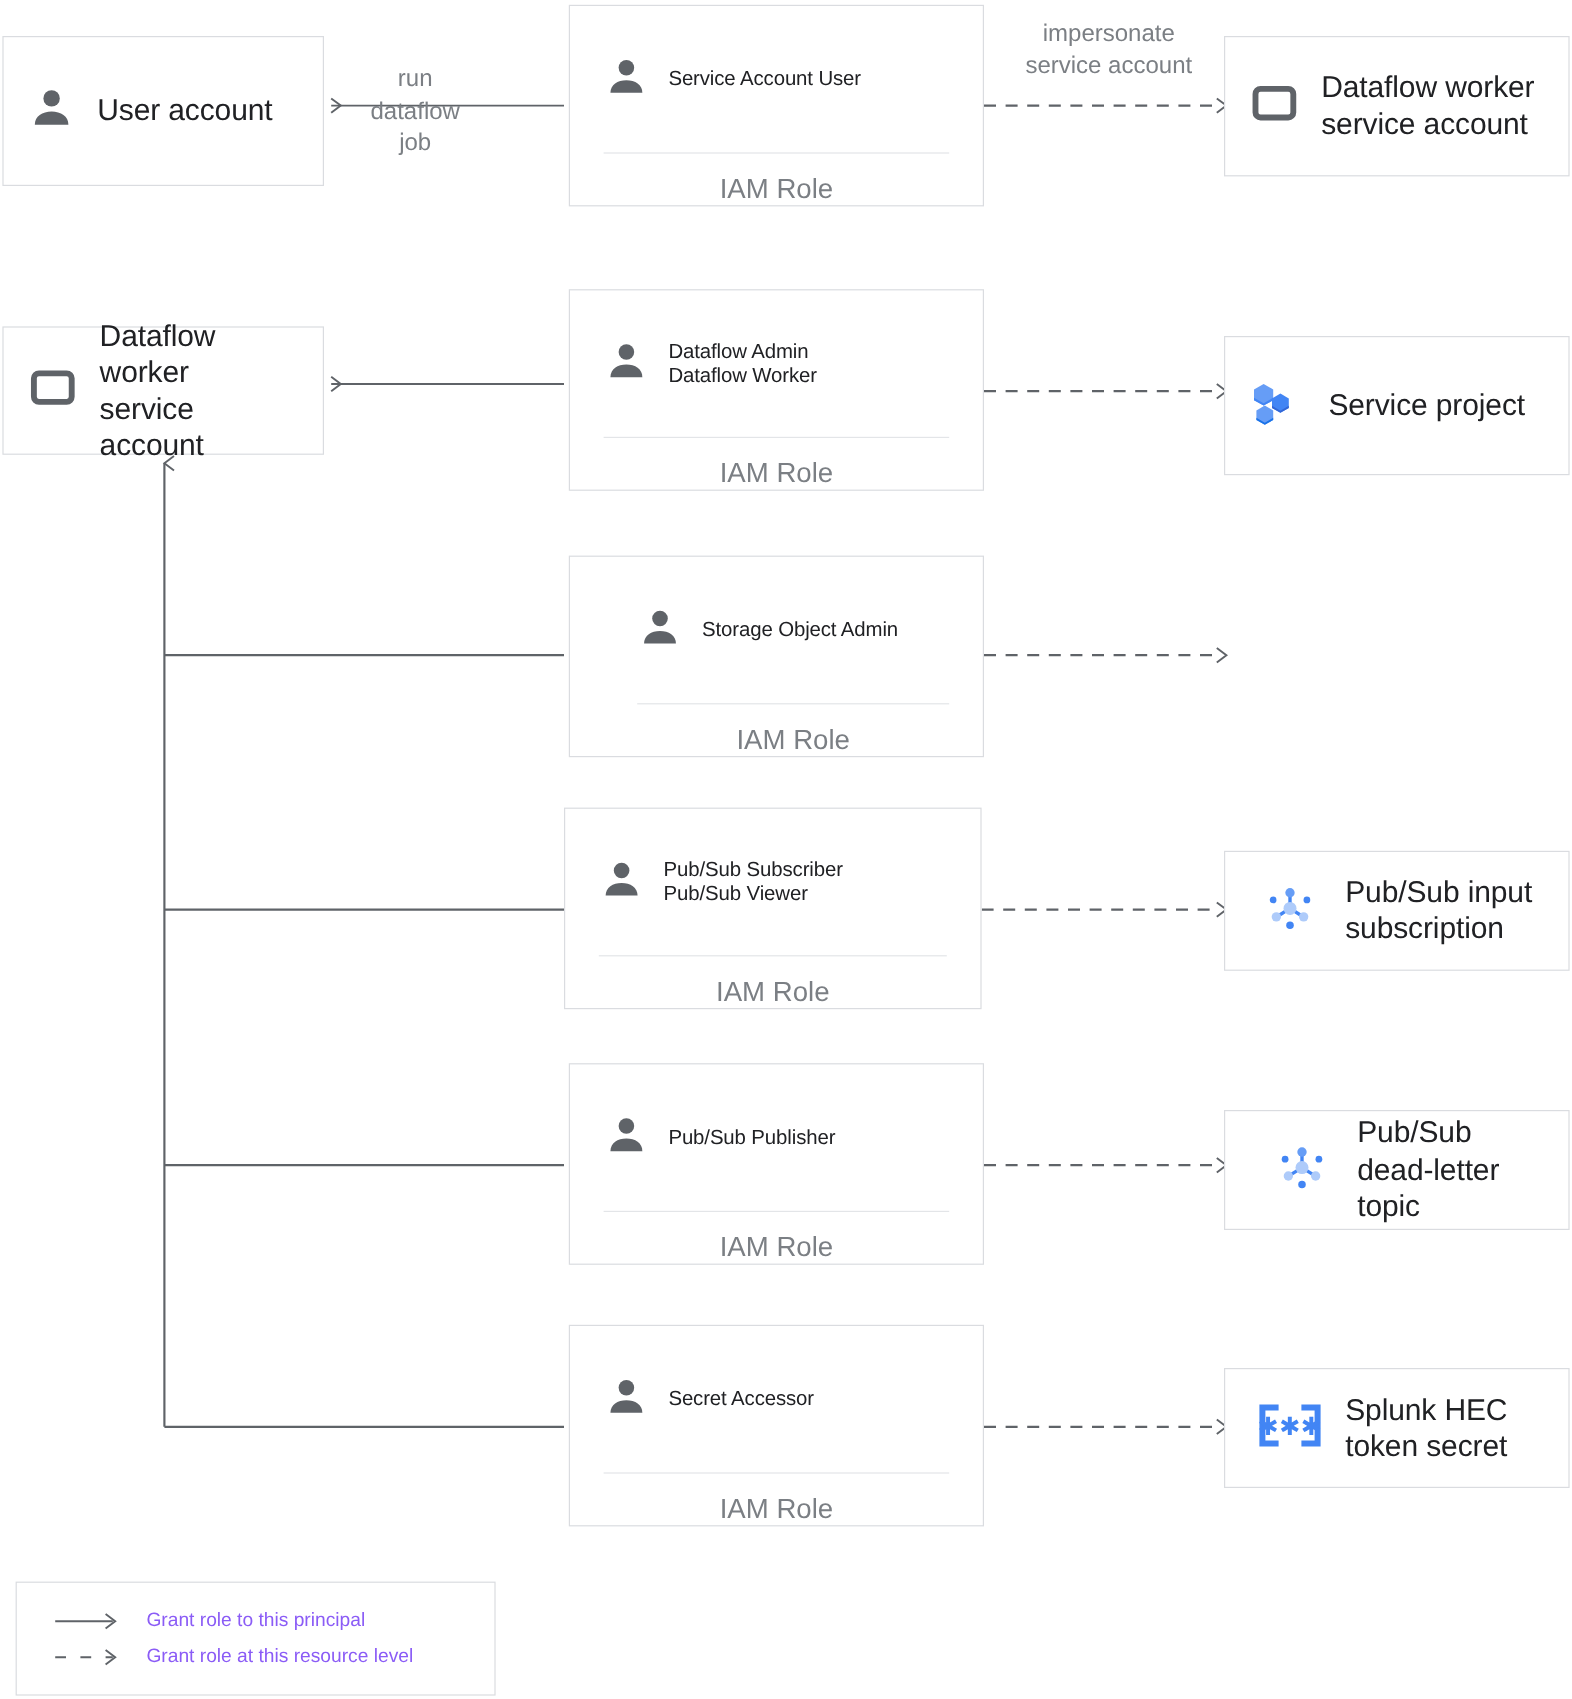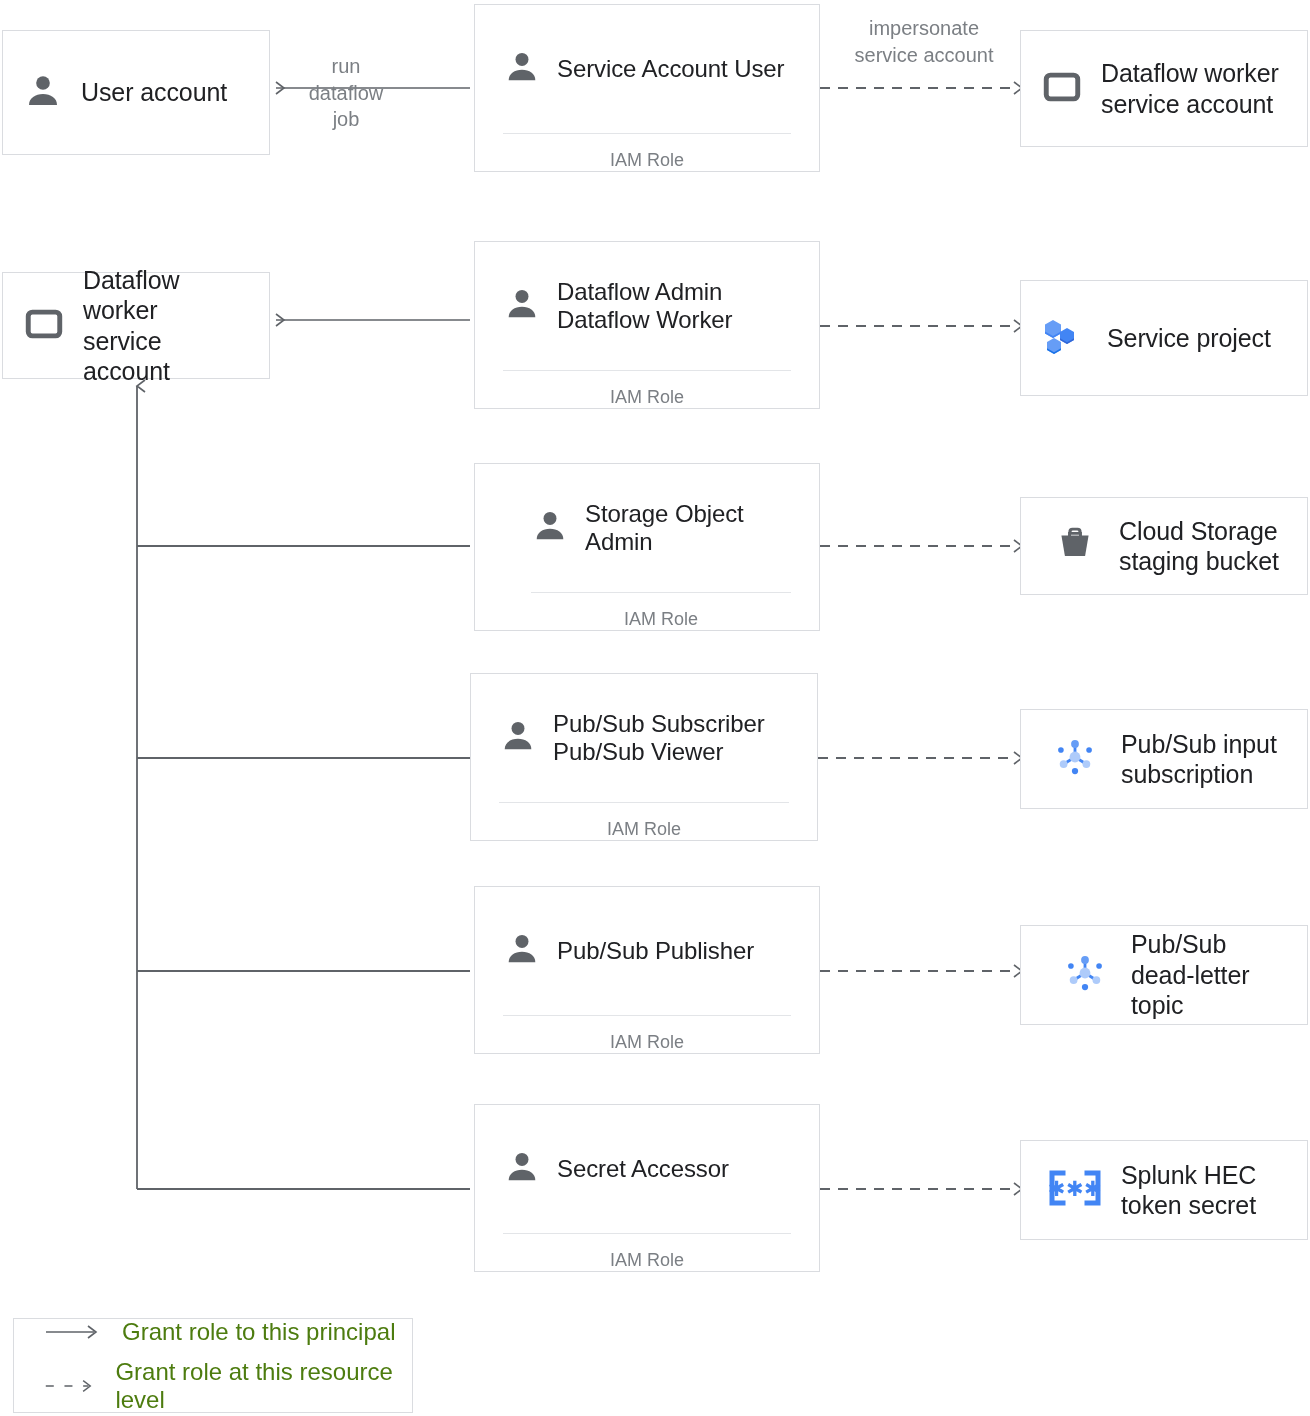--- a/index.html
+++ b/index.html
@@ -56,34 +56,34 @@
     flex-direction: column;
   }
   .rolecard .top {
     display: flex;
     align-items: center;
     gap: 16px;
     padding: 0 28px;
     flex: 1 1 auto;
   }
   .rolecard .title {
-    font-size: 24px;
+    font-size: 17px;
     line-height: 1.18;
     color: #202124;
     letter-spacing: -0.1px;
   }
   .rolecard .rule {
     height: 1px;
     background: #e3e5e8;
     margin: 0 28px;
   }
   .rolecard .sub {
     flex: 0 0 auto;
     text-align: center;
-    font-size: 18px;
+    font-size: 23px;
     color: #7b7f84;
     padding: 16px 0 0 0;
   }
 
   
   .ico {
     flex: 0 0 auto;
     display: block;
   }
 
@@ -102,22 +102,22 @@
     justify-content: center;
     gap: 12px;
     padding-left: 30px;
   }
   .legend-row {
     display: flex;
     align-items: center;
     gap: 18px;
   }
   .legend-row .ltext {
-    font-size: 24px;
-    color: #4d7c0f;
+    font-size: 16px;
+    color: #8b5cf6;
   }
 
   
   .edge-label {
     position: absolute;
     font-size: 20px;
     line-height: 1.33;
     color: #7b7f84;
     text-align: center;
     white-space: pre-line;
@@ -249,31 +249,20 @@
           <circle cx="12" cy="7.2" r="4.1" fill="#5f6368"></circle>
           <path d="M3.6 20.4c0-4.2 3.8-6.6 8.4-6.6s8.4 2.4 8.4 6.6z" fill="#5f6368"></path>
         </svg>
       </span>
       <span class="title">Storage Object Admin</span>
     </div>
     <div class="rule"></div>
     <div class="sub">IAM Role</div>
   </div>
 
-  <div class="box entity" style="left:1020px; top:497px; width:288px; height:98px; padding-left:32px; gap:22px;">
-    <span class="ico">
-      <svg width="44" height="44" viewBox="0 0 24 24" xmlns="http://www.w3.org/2000/svg">
-        <path d="M8.2 5.4h7.6v2.2h-1.6V7.0H9.8v0.6H8.2z" fill="#5f6368"></path>
-        <path d="M8.4 5.4a2.2 2.2 0 0 1 2.2-2.2h2.8a2.2 2.2 0 0 1 2.2 2.2h-1.7a0.8 0.8 0 0 0-0.8-0.8h-2.2a0.8 0.8 0 0 0-0.8 0.8z" fill="#5f6368"></path>
-        <path d="M4.6 7.4h14.8l-1.9 11.2H6.5z" fill="#5f6368"></path>
-      </svg>
-    </span>
-    <span class="label" style="white-space: pre-line;">Cloud Storage
-staging bucket</span>
-  </div>
 
   <div class="box rolecard" style="left:470px; top:673px; width:348px; height:168px;">
     <div class="top">
       <span class="ico">
         <svg width="38" height="38" viewBox="0 0 24 24" xmlns="http://www.w3.org/2000/svg">
           <circle cx="12" cy="7.2" r="4.1" fill="#5f6368"></circle>
           <path d="M3.6 20.4c0-4.2 3.8-6.6 8.4-6.6s8.4 2.4 8.4 6.6z" fill="#5f6368"></path>
         </svg>
       </span>
       <span class="title" style="white-space: pre-line;">Pub/Sub Subscriber

